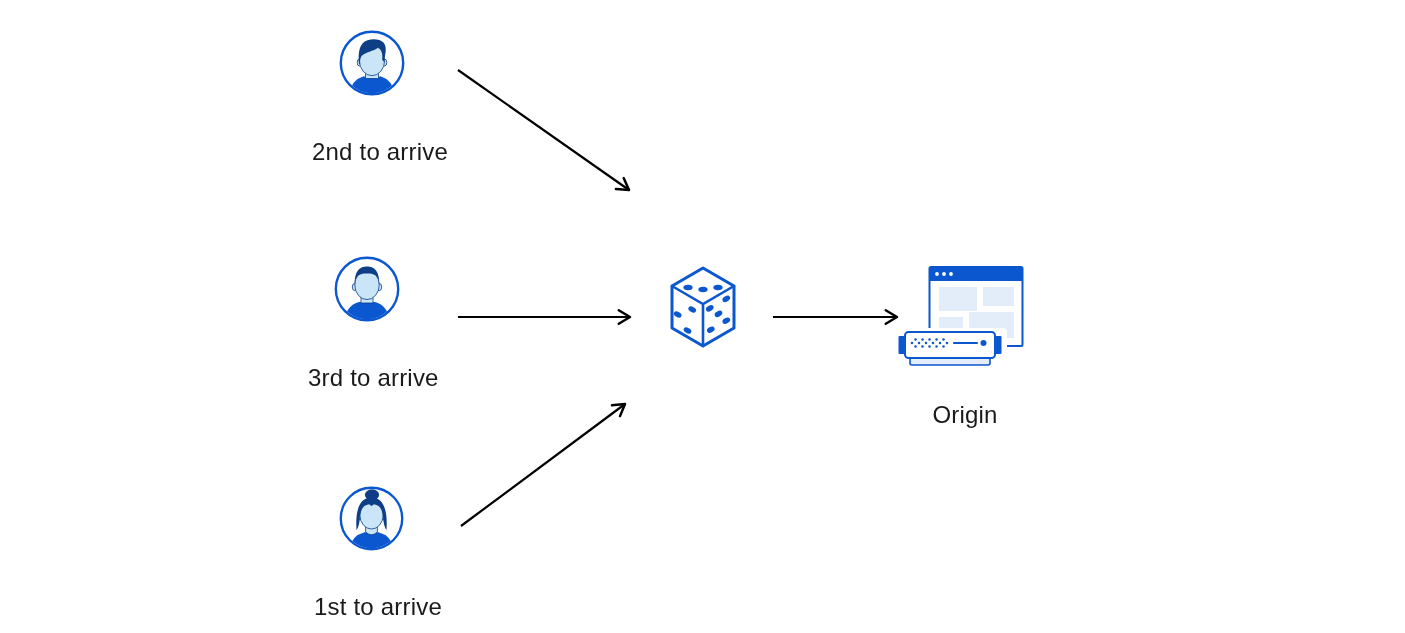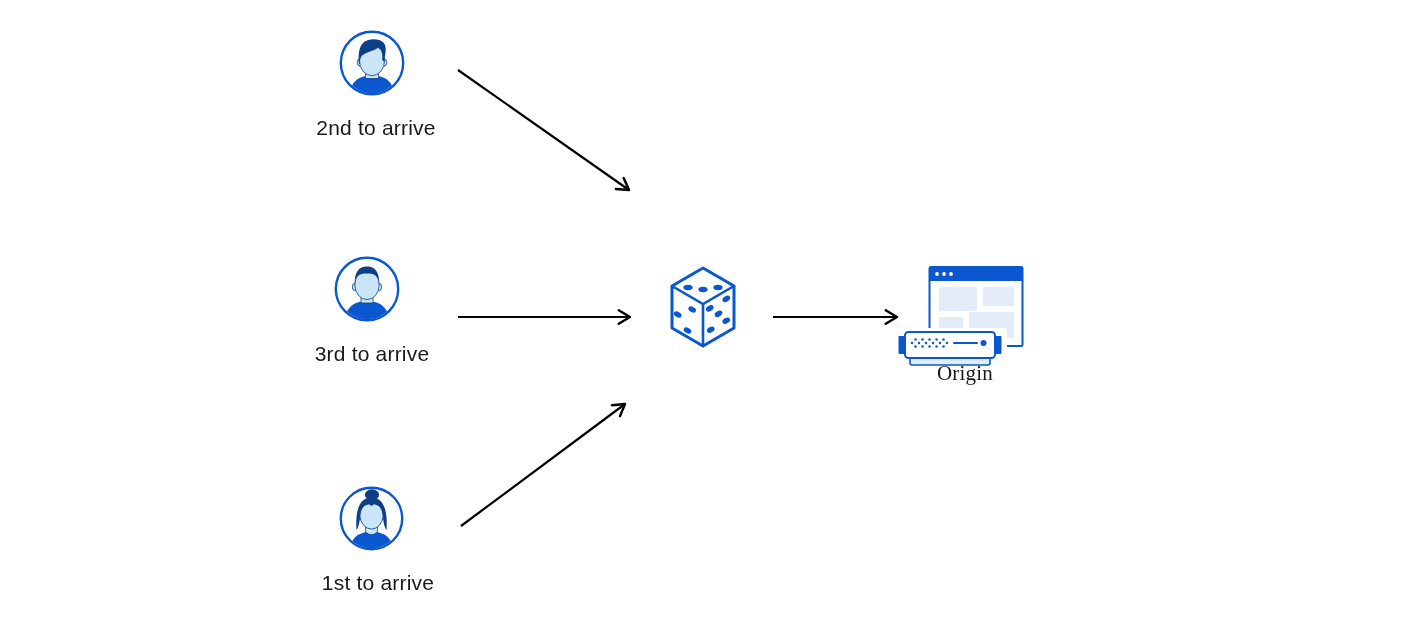--- a/index.html
+++ b/index.html
@@ -2,22 +2,22 @@
 <html style="--c-primary_blue: #0b57d0; --c-dark_navy: #0e3e86; --c-face_light_blue: #c9e5f7; --c-panel_light_blue: #e2edf9; --c-arrow_black: #000000; --c-text_dark: #1a1a1a;"><head>
 <meta charset="utf-8">
 <style>
   html,body{margin:0;padding:0;background:#fff;}
   #canvas{
     position:relative;width:1405px;height:633px;background:#fff;overflow:hidden;
     font-family:"Liberation Sans", sans-serif;color:var(--c-text_dark,#1a1a1a);
   }
   .node{position:absolute;}
   .node-label{
-    position:absolute;text-align:center;font-size:21px;line-height:26px;
-    color:var(--c-text_dark,#1a1a1a);letter-spacing:0.2px;white-space:nowrap;
+    position:absolute;text-align:center;font-size:24px;line-height:26px;
+    color:var(--c-text_dark,#1a1a1a);letter-spacing:0.2px;white-space:nowrap;margin-top:24px;
   }
   svg{display:block;}
   
   .av-ring{fill:#fff;stroke:var(--c-primary_blue);stroke-width:2.4;}
   .av-shirt{fill:var(--c-primary_blue);}
   .av-skin{fill:var(--c-face_light_blue);stroke:var(--c-dark_navy);stroke-width:0.8;}
   .av-hair{fill:var(--c-dark_navy);}
   
   .dice-face{fill:#fff;stroke:var(--c-primary_blue);stroke-width:3;stroke-linejoin:round;}
   .dice-edge{stroke:var(--c-primary_blue);stroke-width:2.6;stroke-linecap:round;fill:none;}
@@ -188,15 +188,15 @@
             <circle class="srv-dot" cx="29.5" cy="89.5" r="1.25"></circle>
           <circle class="srv-dot" cx="36.5" cy="89.5" r="1.25"></circle>
             <circle class="srv-dot" cx="43.5" cy="89.5" r="1.25"></circle>
           <circle class="srv-dot" cx="50.5" cy="89.5" r="1.25"></circle>
         </g>
         <line class="srv-line" x1="61" y1="86" x2="84" y2="86"></line>
         <circle class="srv-dot" cx="90.5" cy="86" r="3"></circle>
       </g>
     </svg>
   </div>
-  <div class="node-label" style="left:905px;top:360px;width:120px;font-family:Liberation Serif, serif;">Origin</div>
+  <div class="node-label" style="left:905px;top:378px;width:120px;">Origin</div>
 
 </div>
 
 </body></html>

